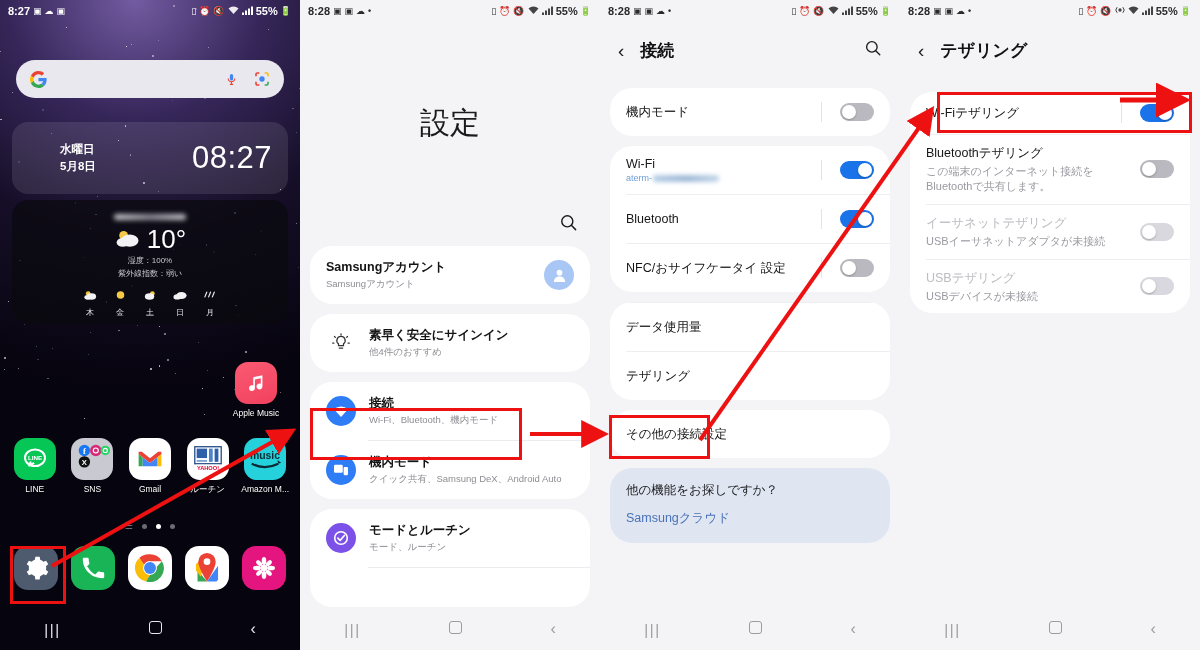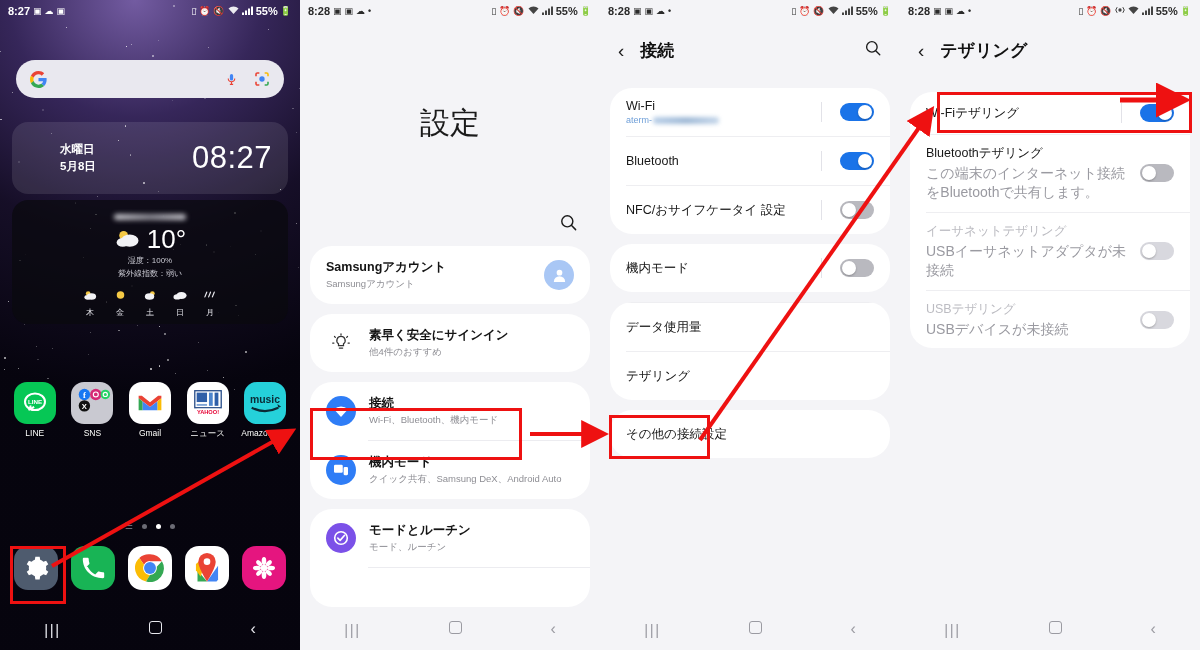--- a/index.html
+++ b/index.html
@@ -103,21 +103,21 @@
   .hdr { position:absolute; top:22px; left:0; width:100%; height:56px;
     display:flex; align-items:center; padding:0 18px; gap:16px; }
   .hdr-back { font-size:19px; color:#1b1b1b; line-height:1; }
   .hdr-t { font-size:17px; font-weight:bold; color:#111; flex:1; }
   .hdr-srch { font-size:18px; color:#1b1b1b; }
 
   .prow { display:flex; align-items:center; padding:0 16px; min-height:48px; gap:10px; }
   .prow-txt { flex:1; min-width:0; }
   .prow-t { font-size:12.5px; color:#171717; }
   .prow-t.dis { color:#bcbcc2; }
-  .prow-s { font-size:14px; color:#9a9aa1; margin-top:2px; line-height:1.35; }
+  .prow-s { font-size:11px; color:#9a9aa1; margin-top:2px; line-height:1.35; }
   .prow-blur { width:66px; height:8px; border-radius:3px; margin-top:3px;
     background:linear-gradient(90deg,#b9cfe8,#9fb9d6,#c4d6ea); filter:blur(2.2px); }
   .prow-wifi { font-size:9px; color:#6f9fd8; margin-top:2px; display:flex; align-items:center; }
   .pdivider { height:1px; background:#eeeef1; margin-left:16px; }
 
   .toggle { width:34px; height:18px; border-radius:9px; position:relative; flex:0 0 34px; }
   .toggle.on { background:#1a73e8; }
   .toggle.off { background:#b9b9bf; }
   .toggle.dis { background:#d8d8de; }
   .toggle .knob { position:absolute; top:2px; width:14px; height:14px; border-radius:50%;
@@ -350,20 +350,30 @@
                   <path d="M16 6 12 16"></path>
                   <path d="M24 6 20 16"></path>
                 </g>
               </svg></span>
           <span class="ww-dl">月</span>
         </div>
       </div>
     </div>
 
     <div class="appgrid">
+      <div class="approw" style="justify-content:flex-end; padding-right:18px;">
+        <div class="app">
+          <div class="app-ico" style="background:linear-gradient(160deg,#fa5a72,#f2415f);">
+            <svg width="22" height="22" viewBox="0 0 24 24">
+                <path fill="#fff" d="M19 3.5 9 5.6v9.1a3.2 3.2 0 1 0 1.8 2.9V8.2l6.4-1.35v6.05A3.2 3.2 0 1 0 19 15.8z"></path>
+              </svg>
+          </div>
+          <div class="app-lbl">Apple Music</div>
+        </div>
+      </div>
       <div class="approw" style="margin-top:20px;">
         <div class="app">
           <div class="app-ico" style="background:#06c755;">
             <svg width="30" height="30" viewBox="0 0 36 36">
                 <ellipse cx="18" cy="16.5" rx="12" ry="10" fill="none" stroke="#fff" stroke-width="2.4"></ellipse>
                 <path d="M13 21 L11 26 L17 22.6" fill="none" stroke="#fff" stroke-width="2.4" stroke-linejoin="round"></path>
                 <text x="18" y="19.5" font-size="7.5" fill="#fff" text-anchor="middle" font-family="Liberation Sans,sans-serif" font-weight="bold">LINE</text>
               </svg>
           </div>
           <div class="app-lbl">LINE</div>
@@ -399,21 +409,21 @@
             <svg width="34" height="34" viewBox="0 0 36 36">
               <rect x="4" y="5" width="28" height="18" fill="#fff" stroke="#2a4f8a" stroke-width="1.4"></rect>
               <rect x="6" y="7" width="11" height="10" fill="#2f5fa8"></rect>
               <rect x="19" y="7" width="4" height="14" fill="#4d84cc"></rect>
                 <rect x="25" y="7" width="4" height="14" fill="#2f5fa8"></rect>
               <rect x="6" y="19" width="11" height="2" fill="#7ea4d6"></rect>
               <rect x="6" y="24" width="24" height="7" fill="#fff"></rect>
               <text x="18" y="30" font-size="6" fill="#e60033" text-anchor="middle" font-family="Liberation Sans,sans-serif" font-weight="bold">YAHOO!</text>
             </svg>
           </div>
-          <div class="app-lbl">ニュース</div>
+          <div class="app-lbl">ルーチン</div>
         </div>
         <div class="app">
           <div class="app-ico" style="background:#25d1da;">
             <svg width="38" height="30" viewBox="0 0 40 30">
               <text x="20" y="15" font-size="11" fill="#0b2b36" text-anchor="middle" font-family="Liberation Sans,sans-serif" font-weight="bold">music</text>
               <path d="M6 20 Q20 27 34 20" stroke="#0b2b36" stroke-width="2.4" fill="none"></path>
               <path d="M34 20 l-1 -4 l4 3z" fill="#0b2b36"></path>
             </svg>
           </div>
           <div class="app-lbl">Amazon M...</div>
@@ -632,20 +642,32 @@
       <span class="hdr-srch">
         <svg width="18" height="18" viewBox="0 0 24 24">
             <circle cx="10.5" cy="10.5" r="7" fill="none" stroke="#1b1b1b" stroke-width="1.8"></circle>
             <path d="M15.6 15.6 21 21" stroke="#1b1b1b" stroke-width="1.8" stroke-linecap="round"></path>
           </svg>
       </span>
     </div>
 
     <div style="position:absolute; top:88px; left:0; width:300px;">
       <div class="card">
+        <div class="prow">
+          <div class="prow-txt">
+              <div class="prow-t">機内モード</div>
+            </div>
+          <span class="tgl-sep"></span>
+          <div class="toggle off">
+              <span class="knob"></span>
+            </div>
+        </div>
+      </div>
+
+      <div class="card">
         <div class="prow" style="padding-top:8px;padding-bottom:8px;">
           <div class="prow-txt">
             <div class="prow-t">Wi-Fi</div>
             <div class="prow-wifi">
               <span>aterm-</span>
               <span class="prow-blur" style="margin-top:0;margin-left:1px;height:7px;"></span>
             </div>
           </div>
           <span class="tgl-sep"></span>
           <div class="toggle on">
@@ -668,32 +690,20 @@
               <div class="prow-t">NFC/おサイフケータイ 設定</div>
             </div>
           <span class="tgl-sep"></span>
           <div class="toggle off">
               <span class="knob"></span>
             </div>
         </div>
       </div>
 
       <div class="card">
-        <div class="prow">
-          <div class="prow-txt">
-              <div class="prow-t">機内モード</div>
-            </div>
-          <span class="tgl-sep"></span>
-          <div class="toggle off">
-              <span class="knob"></span>
-            </div>
-        </div>
-      </div>
-
-      <div class="card">
         <div class="pdivider"></div>
         <div class="prow">
           <div class="prow-txt">
               <div class="prow-t">データ使用量</div>
             </div>
         </div>
         <div class="pdivider"></div>
         <div class="prow">
           <div class="prow-txt">
               <div class="prow-t">テザリング</div>
@@ -702,20 +712,24 @@
       </div>
 
       <div class="card">
         <div class="prow">
           <div class="prow-txt">
               <div class="prow-t">その他の接続設定</div>
             </div>
         </div>
       </div>
 
+      <div class="infocard">
+        <div class="info-t">他の機能をお探しですか？</div>
+        <div class="info-l">Samsungクラウド</div>
+      </div>
     </div>
 
     <div class="navbar">
       <span class="nav-btn nav-recents">|||</span>
       <span class="nav-btn"><span class="nav-home" style="display:inline-block;"></span></span>
       <span class="nav-btn">‹</span>
     </div>
   </div>
 
   <div class="panel light">

